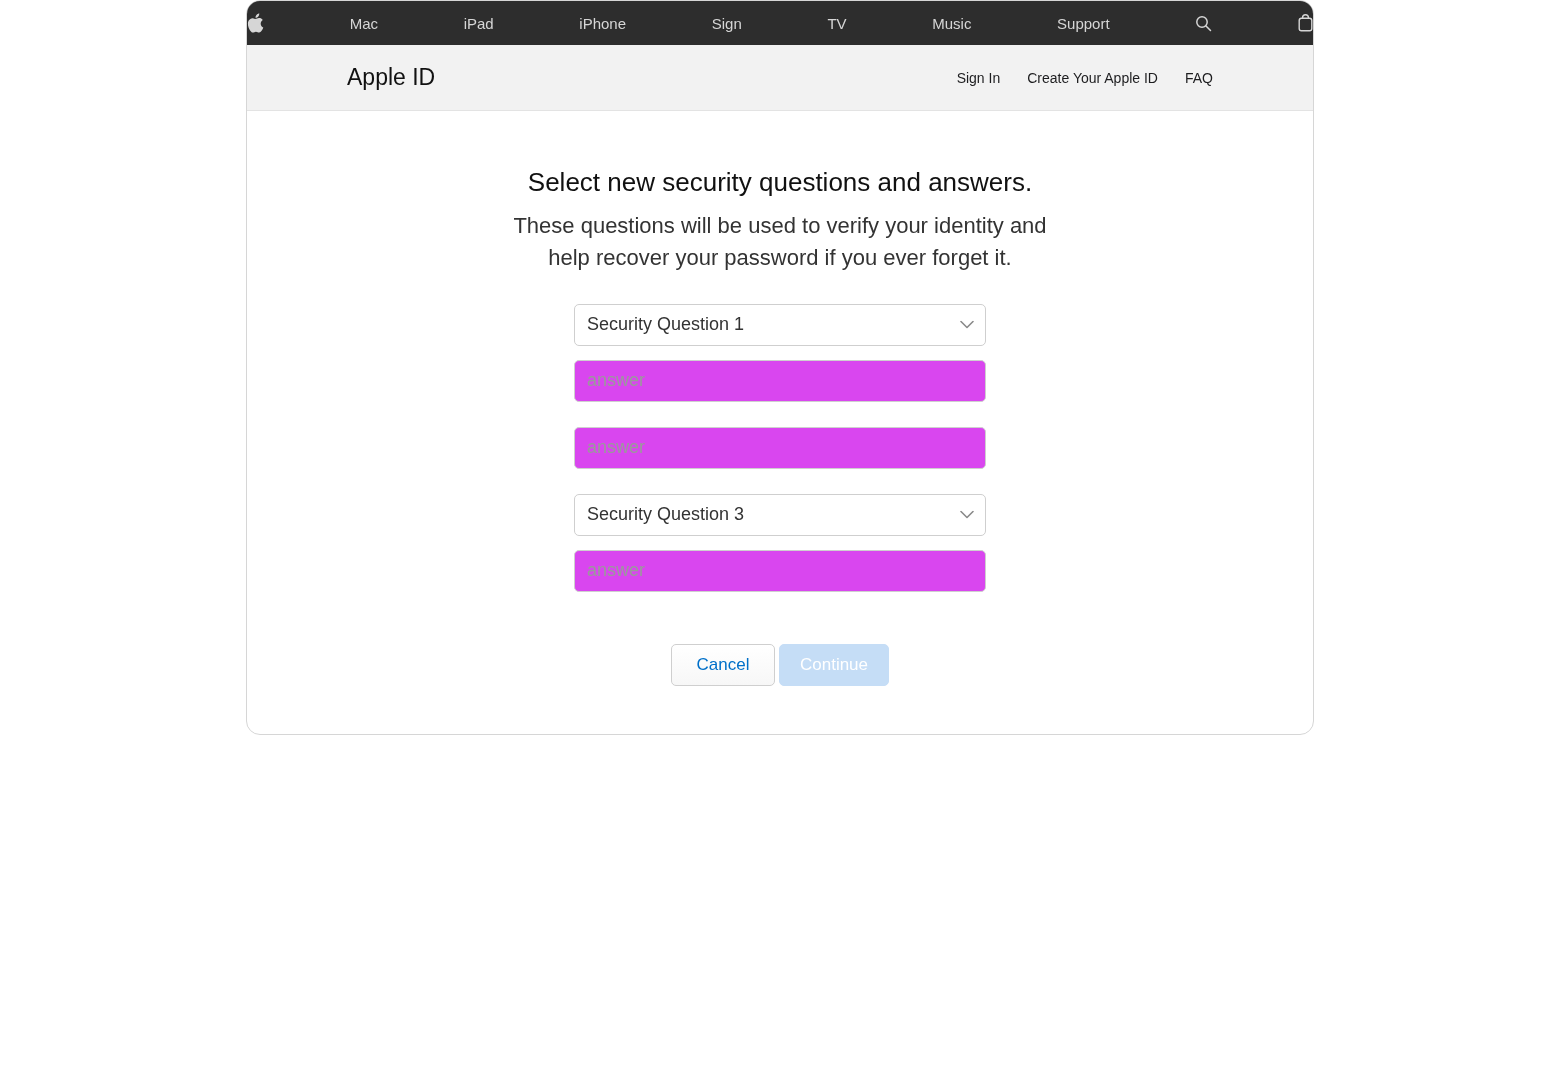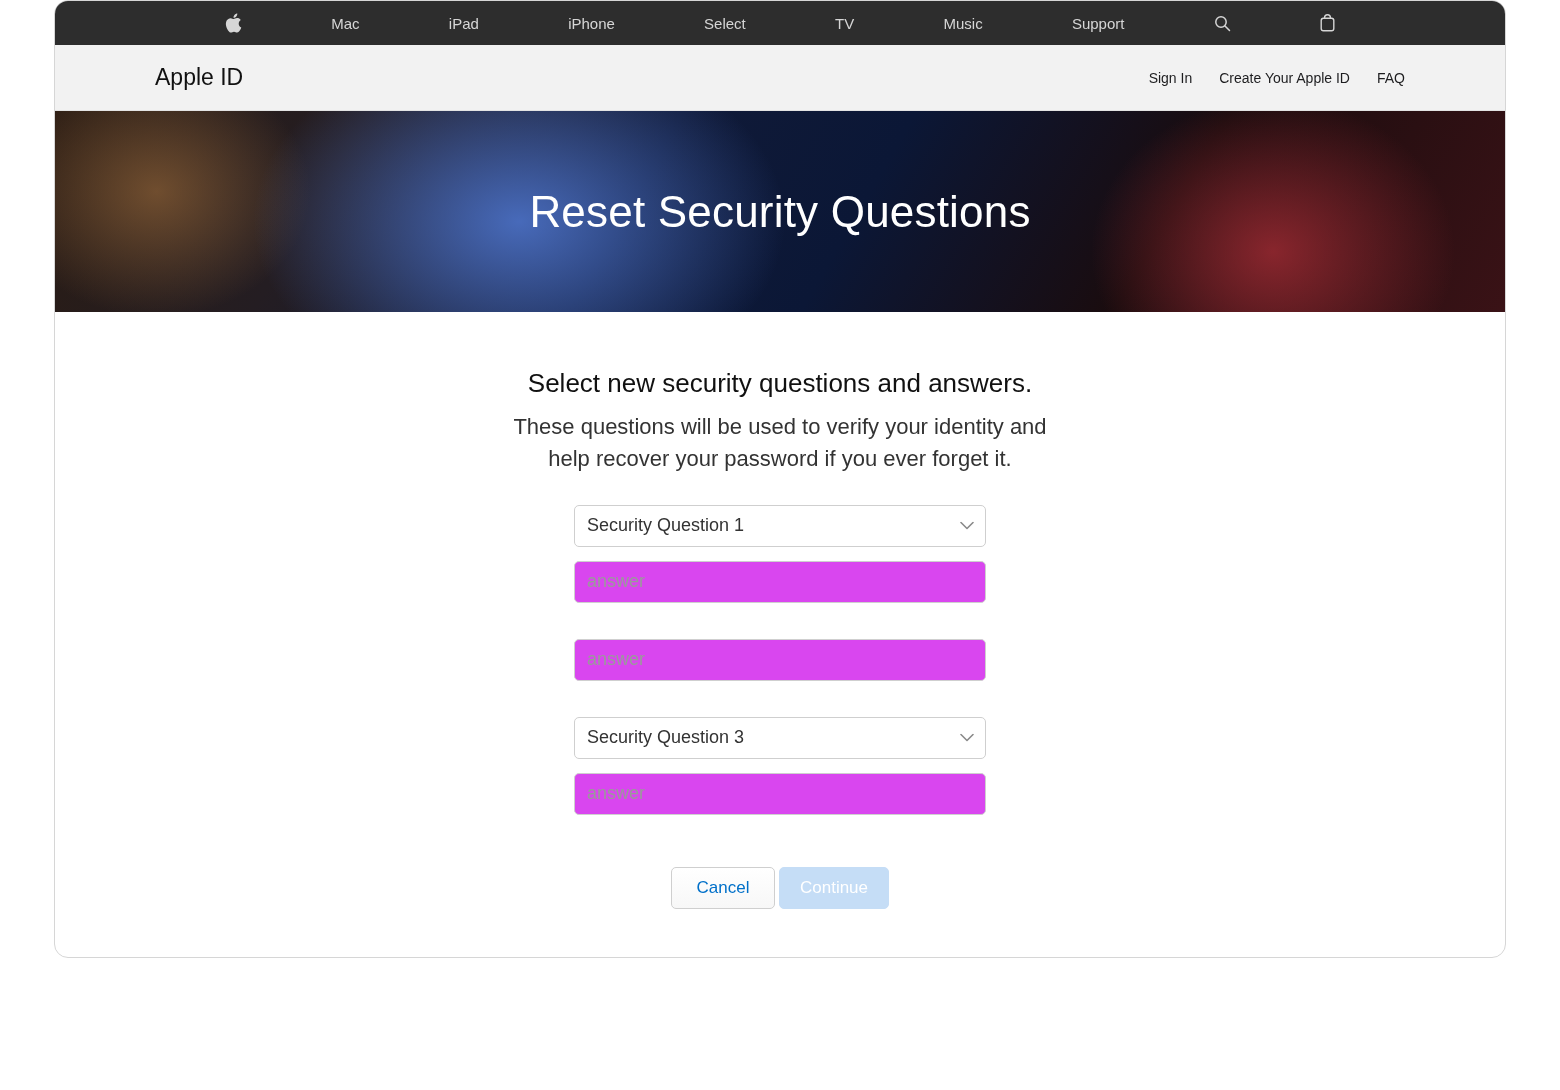--- a/index.html
+++ b/index.html
@@ -3,21 +3,21 @@
 <meta charset="utf-8">
 <style>
   * { margin: 0; padding: 0; box-sizing: border-box; }
   body {
     font-family: -apple-system, BlinkMacSystemFont, "Helvetica Neue", Helvetica, Arial, sans-serif;
     width: 1560px;
     background: #fff;
     color: #1d1d1f;
   }
   .frame {
-    width: 1452px;
+    width: 1068px;
     margin: 0 auto;
     border: 1px solid #d6d6d6;
     border-radius: 14px;
     overflow: hidden;
     background: #fff;
   }
 
   
   .globalnav {
     background: #2d2d2d;
@@ -107,21 +107,21 @@
     text-align: center;
     max-width: 540px;
     line-height: 1.45;
     margin-top: 12px;
   }
 
   .fields {
     margin-top: 30px;
     display: flex;
     flex-direction: column;
-    gap: 36px;
+    gap: 25px;
   }
   .field-group {
     display: flex;
     flex-direction: column;
     gap: 14px;
   }
   .select-wrap {
     position: relative;
     width: 412px;
   }
@@ -194,21 +194,21 @@
   <nav class="globalnav">
     <div class="globalnav-inner">
       <span class="gn-icon">
         <svg width="17" height="20" viewBox="0 0 17 20" fill="none">
           <path d="M13.7 10.6c0-2.4 2-3.6 2.1-3.6-1.1-1.7-2.9-1.9-3.5-1.9-1.5-.2-2.9.9-3.6.9-.8 0-1.9-.9-3.1-.8-1.6 0-3.1.9-3.9 2.4-1.7 2.9-.4 7.2 1.2 9.6.8 1.1 1.7 2.4 3 2.4 1.2 0 1.7-.8 3.1-.8 1.5 0 1.9.8 3.1.8 1.3 0 2.1-1.2 2.9-2.3.9-1.3 1.3-2.6 1.3-2.7-.1 0-2.6-1-2.6-4zM11.3 3.5c.7-.8 1.1-1.9 1-3-.9 0-2.1.6-2.8 1.4-.6.7-1.1 1.8-1 2.9 1 .1 2.1-.5 2.8-1.3z" fill="#d6d6d6"></path>
         </svg>
       </span>
       <a>Mac</a>
       <a>iPad</a>
       <a>iPhone</a>
-      <a>Select</a>
+      <a>Sign</a>
       <a>TV</a>
       <a>Music</a>
       <a>Support</a>
       <span class="gn-icon">
         <svg width="17" height="17" viewBox="0 0 17 17" fill="none">
           <circle cx="7" cy="7" r="5.2" stroke="#d6d6d6" stroke-width="1.5"></circle>
           <line x1="11" y1="11" x2="15.5" y2="15.5" stroke="#d6d6d6" stroke-width="1.5" stroke-linecap="round"></line>
         </svg>
       </span>
       <span class="gn-icon">
@@ -222,23 +222,20 @@
 
   <div class="subnav">
     <div class="subnav-title">Apple ID</div>
     <div class="subnav-links">
       <a>Sign In</a>
       <a>Create Your Apple ID</a>
       <a>FAQ</a>
     </div>
   </div>
 
-  <div class="hero">
-    <h1>Reset Security Questions</h1>
-  </div>
 
   <div class="main">
     <h2>Select new security questions and answers.</h2>
     <p class="desc">These questions will be used to verify your identity and help recover your password if you ever forget it.</p>
 
     <div class="fields">
 
       <div class="field-group">
         <div class="select-wrap">
           <button class="select">Security Question 1</button>

